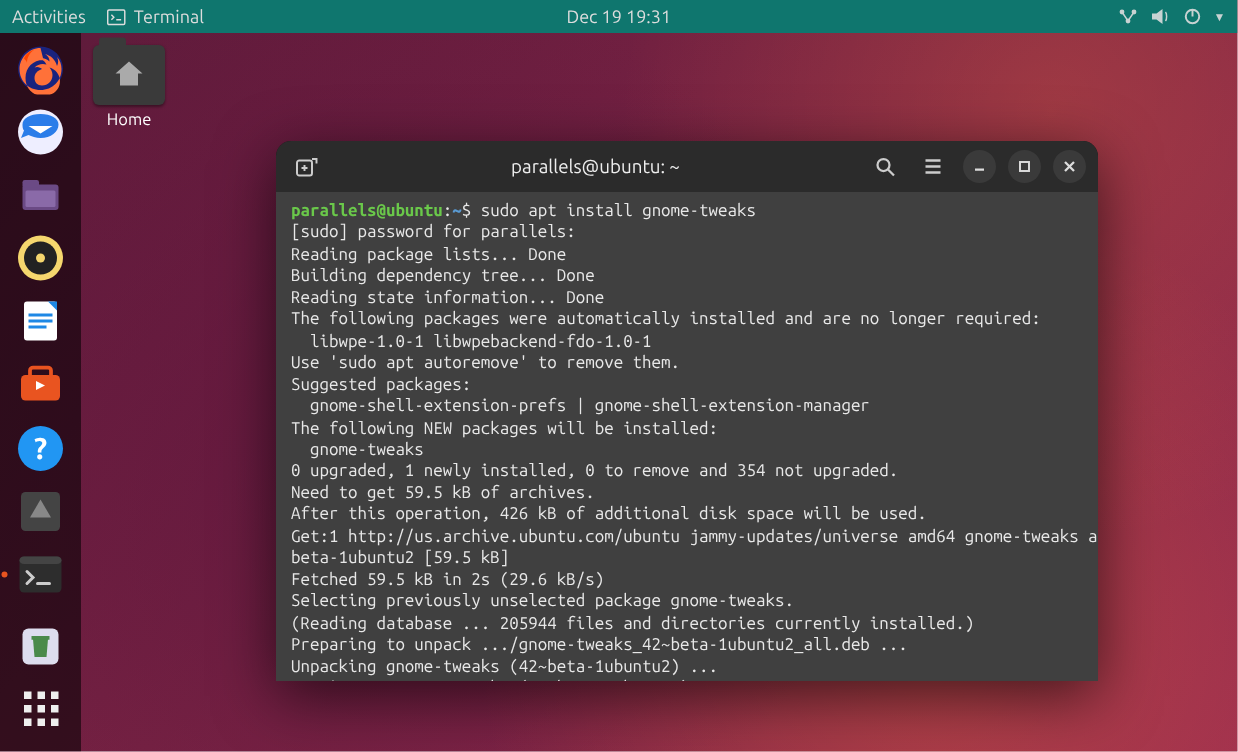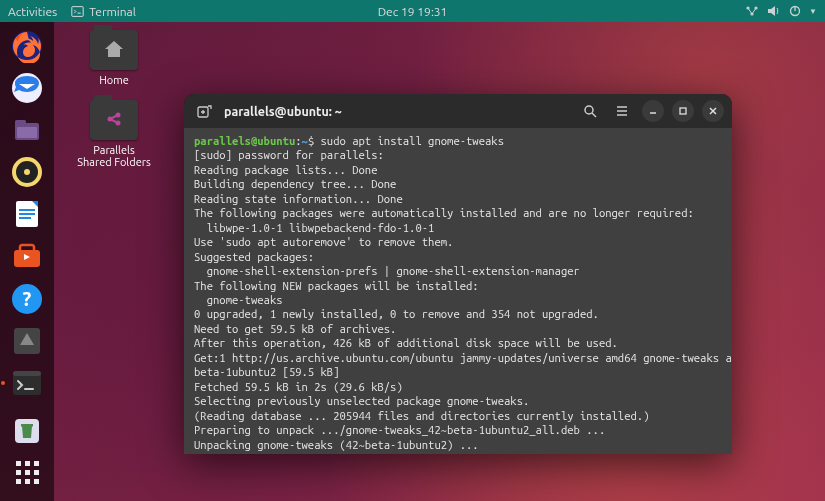--- a/index.html
+++ b/index.html
@@ -43,21 +43,21 @@
   .dock .spacer { flex: 1; }
   .dock .grid-btn {
     width: 40px; height: 40px; display: grid;
     grid-template-columns: repeat(3, 5px); grid-template-rows: repeat(3, 5px);
     gap: 4px; align-content: center; justify-content: center;
     margin-bottom: 10px;
   }
   .dock .grid-btn span { background: #eee; width: 5px; height: 5px; }
 
   
-  .desktop-icons { position: absolute; top: 30px; left: 76px; }
+  .desktop-icons { position: absolute; top: 30px; left: 48px; }
   .di { width: 76px; text-align: center; margin-bottom: 14px; cursor: pointer; }
   .di .fld {
     width: 48px; height: 40px; margin: 0 auto 4px;
     background: #3a3a3a; border-radius: 4px; position: relative;
     box-shadow: 0 1px 2px rgba(0,0,0,0.4);
   }
   .di .fld::before {
     content: ""; position: absolute; top: -5px; left: 4px; width: 18px; height: 7px;
     background: #3a3a3a; border-radius: 2px 2px 0 0;
   }
@@ -72,21 +72,21 @@
   }
   .term-titlebar {
     height: 34px; background: #2b2b2b; display: flex; align-items: center;
     padding: 0 8px; gap: 8px; border-radius: 10px 10px 0 0;
   }
   .term-titlebar .tbtn {
     width: 24px; height: 24px; border-radius: 5px;
     display: flex; align-items: center; justify-content: center;
     color: #ccc; cursor: pointer;
   }
-  .term-titlebar .title { flex: 1; text-align: left; font-size: 12.5px; font-weight: 700; color: #eee; }
+  .term-titlebar .title { flex: 1; text-align: center; font-size: 12.5px; font-weight: 400; color: #eee; }
   .term-titlebar .wbtn {
     width: 22px; height: 22px; border-radius: 50%; background: #3a3a3a;
     display: flex; align-items: center; justify-content: center;
     color: #ddd; cursor: pointer; font-size: 11px;
   }
 
   .term-body {
     flex: 1; background: #404040; padding: 6px 10px;
     font-family: "Ubuntu Mono", "DejaVu Sans Mono", Consolas, monospace;
     font-size: 11.3px; line-height: 1.28; color: #e8e8e8;
@@ -215,31 +215,20 @@
 </div>
 
 <div class="desktop-icons">
   <div class="di">
     <div class="fld">
         <svg style="position:absolute;top:9px;left:13px" width="22" height="20" viewBox="0 0 22 20">
           <path d="M11 2L2 10h3v8h12v-8h3z" fill="#aaa"></path>
         </svg>
       </div>
     <div class="lbl">Home</div>
-  </div>
-  <div class="di">
-    <div class="fld">
-        <svg style="position:absolute;top:11px;left:14px" width="20" height="18" viewBox="0 0 20 18">
-          <path d="M14 4l-8 4 8 4M14 4v0M6 8v0M14 12v0" stroke="#b49" stroke-width="2" fill="none"></path>
-          <circle cx="14" cy="4" r="2.5" fill="#b49"></circle>
-          <circle cx="6" cy="8" r="2.5" fill="#b49"></circle>
-          <circle cx="14" cy="12" r="2.5" fill="#b49"></circle>
-        </svg>
-      </div>
-    <div class="lbl">Parallels Shared Folders</div>
   </div>
 </div>
 
 <div class="termwin">
   <div class="term-titlebar">
     <div class="tbtn">
       <svg width="15" height="15" viewBox="0 0 15 15">
           <rect x="1" y="3" width="10" height="10" rx="1.5" fill="none" stroke="#ccc" stroke-width="1.3"></rect>
           <path d="M11 2h3v3" stroke="#ccc" stroke-width="1.3" fill="none"></path>
           <line x1="4" y1="8" x2="8" y2="8" stroke="#ccc" stroke-width="1.3"></line>

